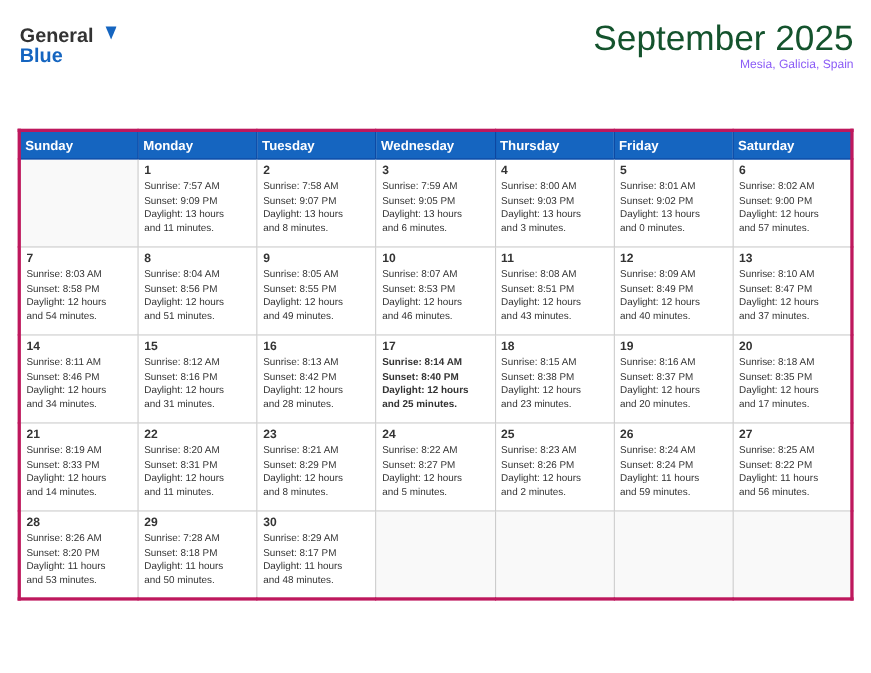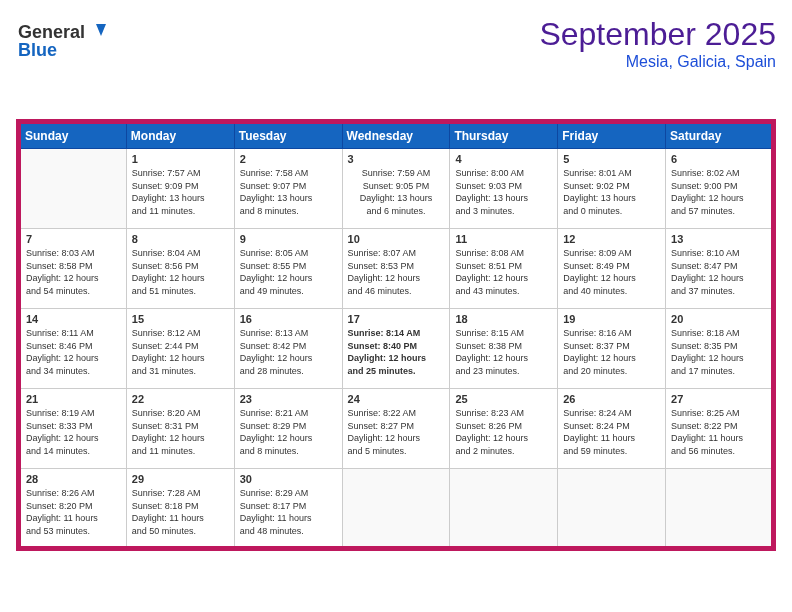--- a/index.html
+++ b/index.html
@@ -25,30 +25,30 @@
     .logo {
       display: flex;
       align-items: center;
     }
     .title-block {
       text-align: right;
     }
     .month-title {
       font-size: 32px;
       font-weight: normal;
-      color: #4c1d95;
+      color: #14532d;
     }
     .subtitle {
-      font-size: 16px;
-      color: #1d4ed8;
+      font-size: 11px;
+      color: #8b5cf6;
     }
     .calendar {
       width: 100%;
       border-collapse: collapse;
-      border: 5px solid #be185d;
+      border: 3px solid #be185d;
       margin-top: 48px;
     }
     .calendar th {
       background: #1565c0;
       color: #fff;
       font-size: 12px;
       font-weight: bold;
       padding: 5px 4px;
       text-align: left;
       border: 1px solid #0d47a1;
@@ -121,21 +121,21 @@
           </td>
           <td>
             <span class="day-num">2</span>
             <div class="day-info" style="white-space: pre-line;">Sunrise: 7:58 AM
 Sunset: 9:07 PM
 Daylight: 13 hours
 and 8 minutes.</div>
           </td>
           <td>
             <span class="day-num">3</span>
-            <div class="day-info" style="white-space: pre-line; text-align: center;">Sunrise: 7:59 AM
+            <div class="day-info" style="white-space: pre-line;">Sunrise: 7:59 AM
 Sunset: 9:05 PM
 Daylight: 13 hours
 and 6 minutes.</div>
           </td>
           <td>
             <span class="day-num">4</span>
             <div class="day-info" style="white-space: pre-line;">Sunrise: 8:00 AM
 Sunset: 9:03 PM
 Daylight: 13 hours
 and 3 minutes.</div>
@@ -210,21 +210,21 @@
           <td>
             <span class="day-num">14</span>
             <div class="day-info" style="white-space: pre-line;">Sunrise: 8:11 AM
 Sunset: 8:46 PM
 Daylight: 12 hours
 and 34 minutes.</div>
           </td>
           <td>
             <span class="day-num">15</span>
             <div class="day-info" style="white-space: pre-line;">Sunrise: 8:12 AM
-Sunset: 2:44 PM
+Sunset: 8:16 PM
 Daylight: 12 hours
 and 31 minutes.</div>
           </td>
           <td>
             <span class="day-num">16</span>
             <div class="day-info" style="white-space: pre-line;">Sunrise: 8:13 AM
 Sunset: 8:42 PM
 Daylight: 12 hours
 and 28 minutes.</div>
           </td>

